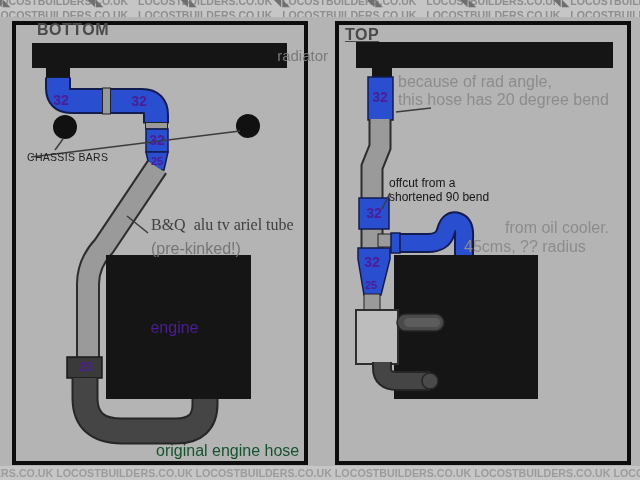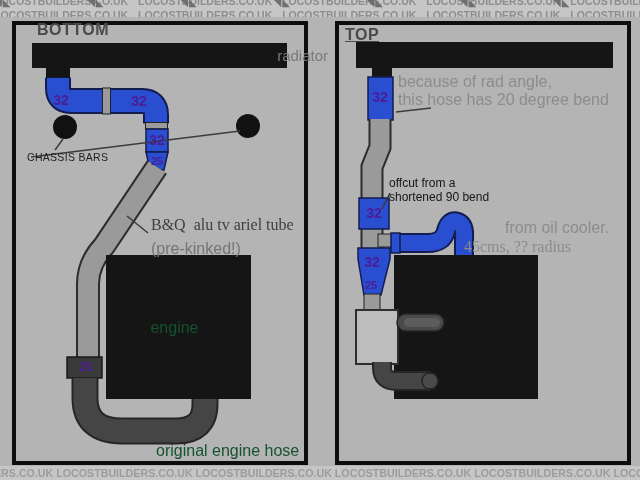--- a/index.html
+++ b/index.html
@@ -140,21 +140,21 @@
 
     <path d="M396,112 L431,108" class="pointer-line"></path>
     <path d="M390,193 L382,209" class="pointer-line" stroke="#1a1a1a"></path>
   </g>
 </svg>
 
 <div class="panel-title" style="left:17px;top:21px;margin-left:20px;">BOTTOM</div>
 <div class="panel-title" style="left:345px;top:26px;text-decoration:underline;">TOP</div>
 
 <div class="bar-label" style="left:32px;top:47px;width:296px;text-align:right;">radiator</div>
-<div class="bar-label" style="left:106px;top:319px;width:137px;font-size:16px;color:#14532d;">engine</div>
+<div class="bar-label" style="left:106px;top:319px;width:137px;font-size:16px;color:#4c1d95;">engine</div>
 
 <div class="pipelabel" style="left:61px;top:100px;">32</div>
 <div class="pipelabel" style="left:139px;top:101px;">32</div>
 <div class="pipelabel" style="left:157px;top:140px;">32</div>
 <div class="pipelabel small" style="left:157px;top:161px;">25</div>
 <div class="pipelabel" style="left:86px;top:367px;font-size:12px;">25</div>
 
 <div class="pipelabel" style="left:380px;top:97px;">32</div>
 <div class="pipelabel" style="left:374px;top:213px;">32</div>
 <div class="pipelabel" style="left:372px;top:262px;">32</div>
@@ -163,13 +163,13 @@
 <div class="note" style="left:27px;top:151px;font-size:10.5px;color:#1f1f1f;letter-spacing:0.3px;">CHASSIS BARS</div>
 <div class="note note-gray" style="left:151px;top:216px;color:#404040;font-family:Liberation Serif, serif;">B&amp;Q &nbsp;alu tv ariel tube</div>
 <div class="note note-gray" style="left:151px;top:240px;color:#757575;">(pre-kinked!)</div>
 <div class="note note-gray" style="left:156px;top:442px;color:#14532d;">original engine hose</div>
 
 <div class="note note-gray" style="left:398px;top:73px;">because of rad angle,</div>
 <div class="note note-gray" style="left:398px;top:91px;">this hose has 20 degree bend</div>
 <div class="note note-dark" style="left:389px;top:176px;">offcut from a</div>
 <div class="note note-dark" style="left:389px;top:190px;">shortened 90 bend</div>
 <div class="note note-gray" style="left:464px;top:219px;margin-left:41px;">from oil cooler.</div>
-<div class="note note-gray" style="left:464px;top:238px;font-family:Liberation Serif, serif;">45cms, ?? radius</div>
+<div class="note note-gray" style="left:464px;top:238px;">45cms, ?? radius</div>
 
 </body></html>

